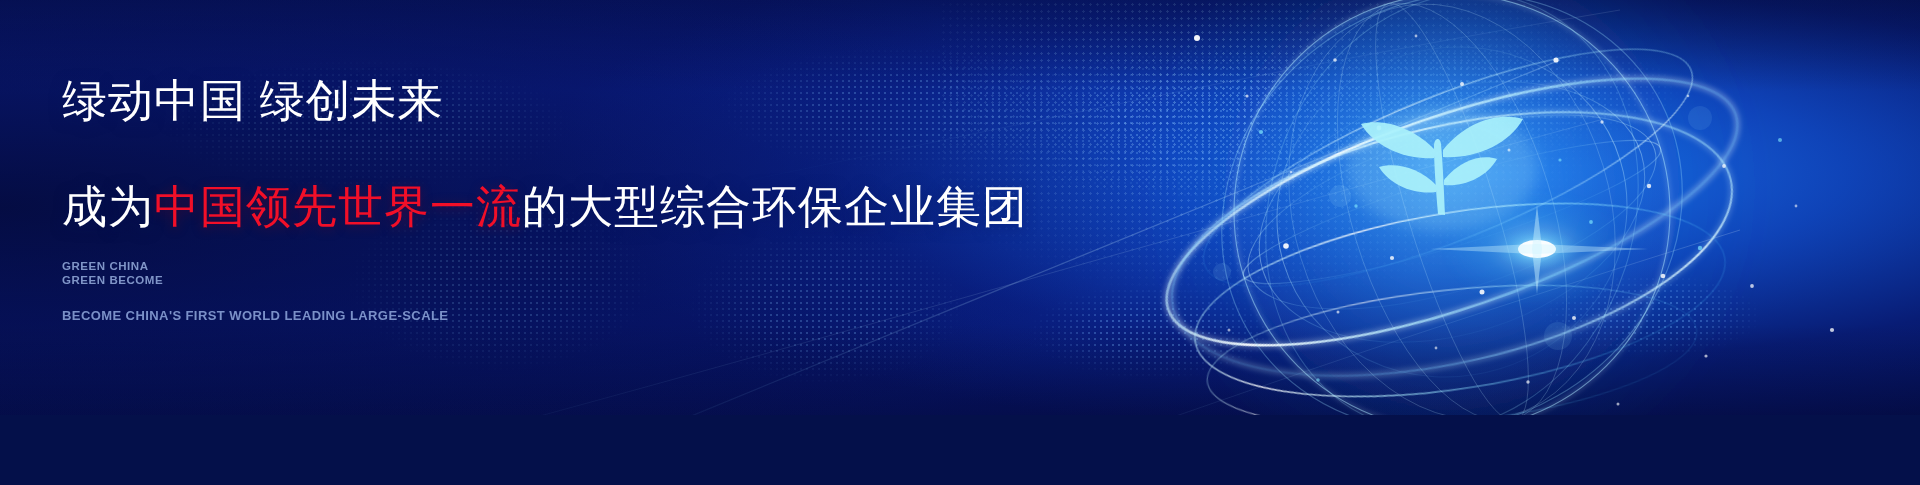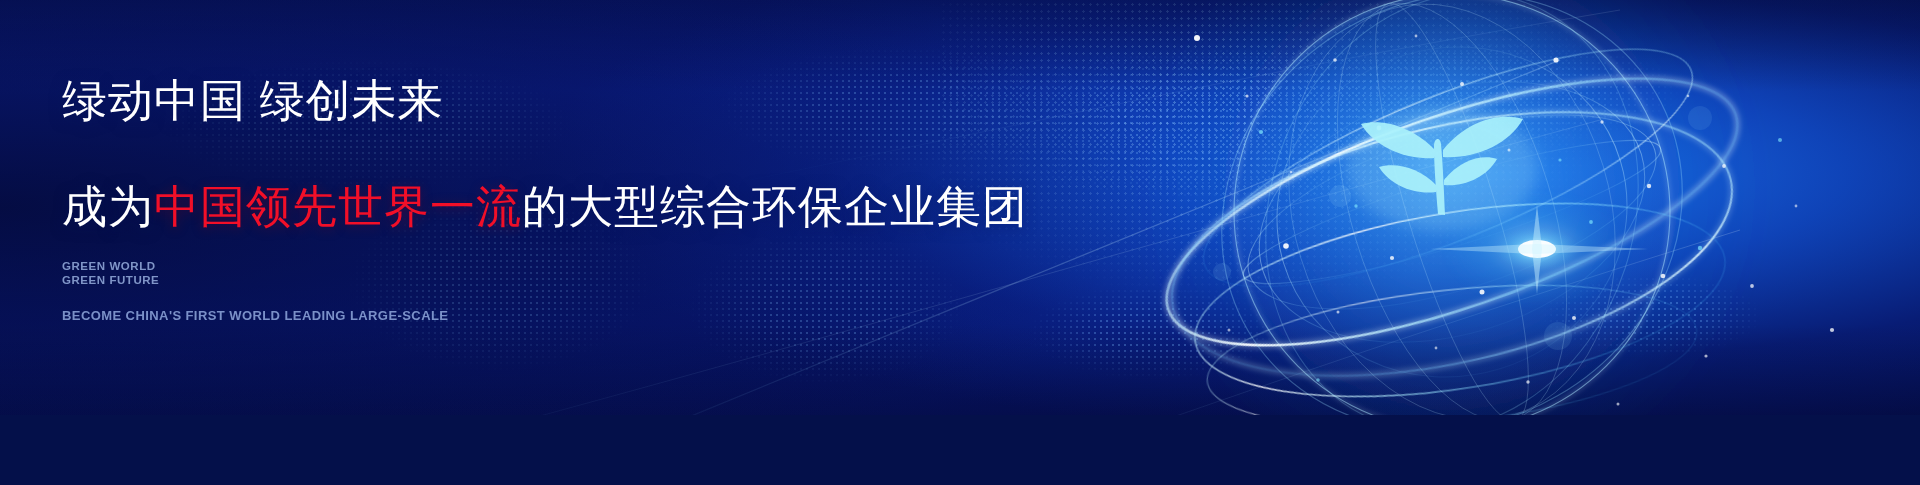--- a/index.html
+++ b/index.html
@@ -266,22 +266,22 @@
     </g>
   </svg>
 
   <div class="copy">
 
     <div class="headline-1">绿动中国 绿创未来</div>
 
     <div class="headline-2"><span>成为</span><span class="hl-red">中国领先世界一流</span><span>的大型综合环保企业集团</span></div>
 
     <div class="tagline">
-      <div>GREEN WORLD</div>
-      <div>GREEN FUTURE</div>
+      <div>GREEN CHINA</div>
+      <div>GREEN BECOME</div>
     </div>
 
     <div class="subtitle">
       <div>BECOME CHINA'S FIRST WORLD LEADING LARGE-SCALE</div>
     </div>
 
   </div>
 </div>
 
 </body></html>

